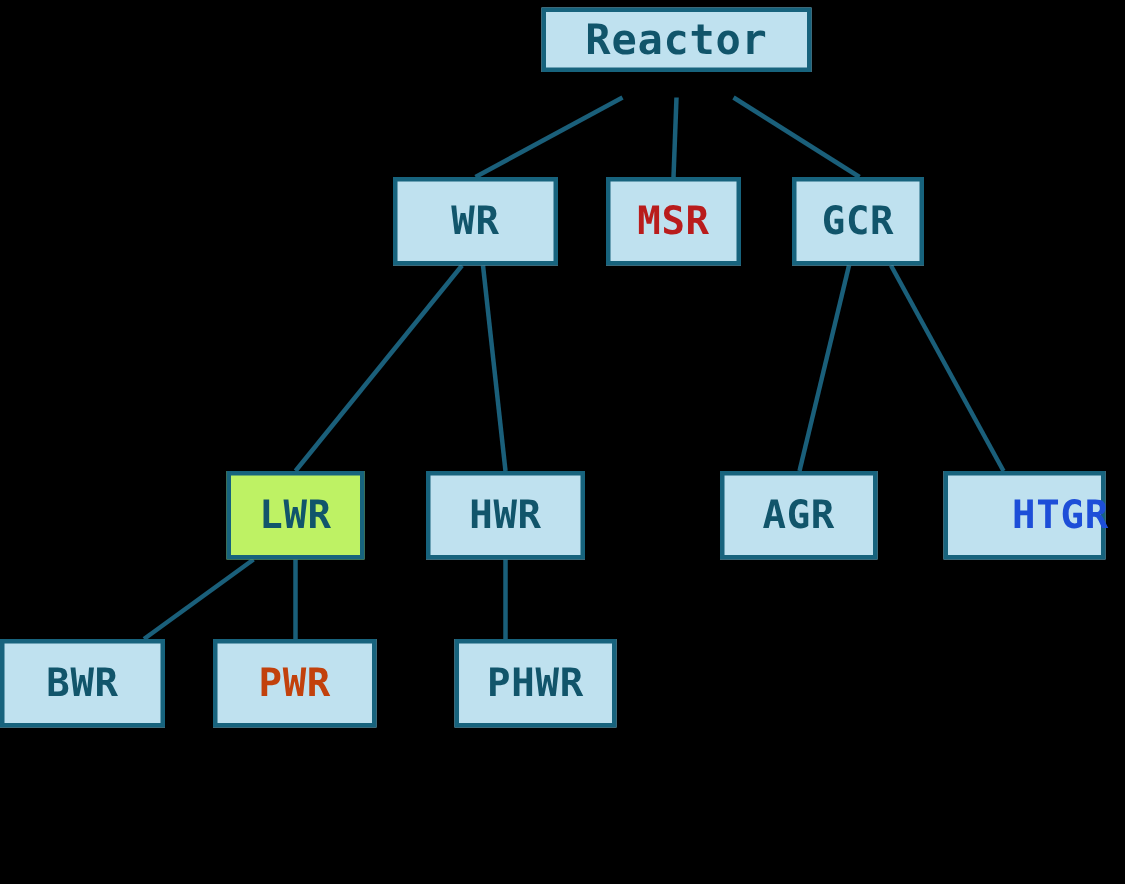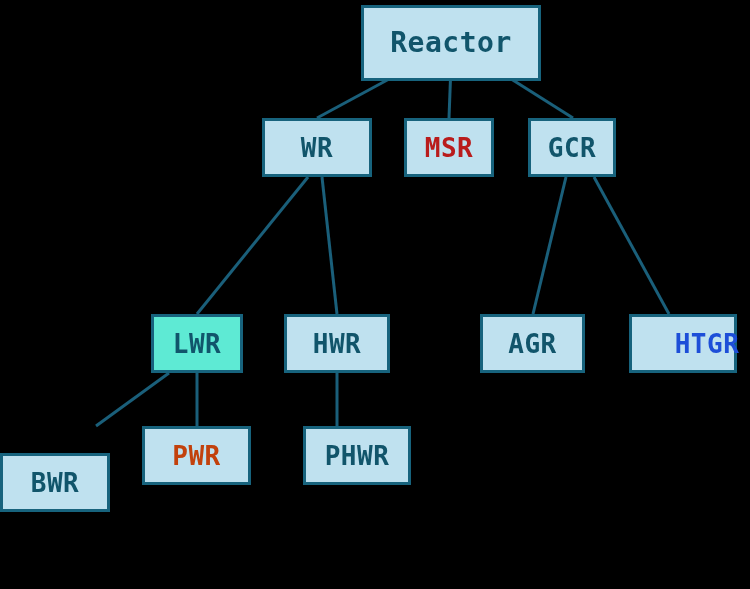--- a/index.html
+++ b/index.html
@@ -64,45 +64,45 @@
       <line x1="308" y1="177" x2="197" y2="314" stroke="#1a5f7a" stroke-width="3" stroke-linecap="butt"></line>
       <line x1="322" y1="177" x2="337" y2="314" stroke="#1a5f7a" stroke-width="3" stroke-linecap="butt"></line>
       <line x1="566" y1="177" x2="533" y2="314" stroke="#1a5f7a" stroke-width="3" stroke-linecap="butt"></line>
       <line x1="594" y1="177" x2="669" y2="314" stroke="#1a5f7a" stroke-width="3" stroke-linecap="butt"></line>
       <line x1="169" y1="373" x2="96" y2="426" stroke="#1a5f7a" stroke-width="3" stroke-linecap="butt"></line>
       <line x1="197" y1="373" x2="197" y2="426" stroke="#1a5f7a" stroke-width="3" stroke-linecap="butt"></line>
       <line x1="337" y1="373" x2="337" y2="426" stroke="#1a5f7a" stroke-width="3" stroke-linecap="butt"></line>
     </svg>
 
   <div id="node-layer">
-      <div class="node" style="left: 361px; top: 5px; width: 180px; height: 76px; background: rgb(191, 225, 239); border-color: rgb(23, 99, 125);">
+      <div class="node" style="left: 361px; top: 5px; width: 180px; height: 43px; background: rgb(191, 225, 239); border-color: rgb(23, 99, 125);">
         <span class="node-label size-root" style="color: rgb(17, 85, 107);">Reactor</span>
       </div>
       <div class="node" style="left: 262px; top: 118px; width: 110px; height: 59px; background: rgb(191, 225, 239); border-color: rgb(23, 99, 125);">
         <span class="node-label" style="color: rgb(17, 85, 107);">WR</span>
       </div>
       <div class="node" style="left: 404px; top: 118px; width: 90px; height: 59px; background: rgb(191, 225, 239); border-color: rgb(23, 99, 125);">
         <span class="node-label" style="color: #b91c1c;">MSR</span>
       </div>
       <div class="node" style="left: 528px; top: 118px; width: 88px; height: 59px; background: rgb(191, 225, 239); border-color: rgb(23, 99, 125);">
         <span class="node-label" style="color: rgb(17, 85, 107);">GCR</span>
       </div>
-      <div class="node" style="left: 151px; top: 314px; width: 92px; height: 59px; background: #5eead4; border-color: rgb(23, 99, 125);">
+      <div class="node" style="left: 151px; top: 314px; width: 92px; height: 59px; background: #bef264; border-color: rgb(23, 99, 125);">
         <span class="node-label" style="color: rgb(17, 85, 107);">LWR</span>
       </div>
       <div class="node" style="left: 284px; top: 314px; width: 106px; height: 59px; background: rgb(191, 225, 239); border-color: rgb(23, 99, 125);">
         <span class="node-label" style="color: rgb(17, 85, 107);">HWR</span>
       </div>
       <div class="node" style="left: 480px; top: 314px; width: 105px; height: 59px; background: rgb(191, 225, 239); border-color: rgb(23, 99, 125);">
         <span class="node-label" style="color: rgb(17, 85, 107);">AGR</span>
       </div>
       <div class="node" style="left: 629px; top: 314px; width: 108px; height: 59px; background: rgb(191, 225, 239); border-color: rgb(23, 99, 125);">
         <span class="node-label" style="color: #1d4ed8; margin-left: 48px;">HTGR</span>
       </div>
-      <div class="node" style="left: 0px; top: 426px; width: 110px; height: 59px; background: rgb(191, 225, 239); border-color: rgb(23, 99, 125); margin-top: 27px;">
+      <div class="node" style="left: 0px; top: 426px; width: 110px; height: 59px; background: rgb(191, 225, 239); border-color: rgb(23, 99, 125);">
         <span class="node-label" style="color: rgb(17, 85, 107);">BWR</span>
       </div>
       <div class="node" style="left: 142px; top: 426px; width: 109px; height: 59px; background: rgb(191, 225, 239); border-color: rgb(23, 99, 125);">
         <span class="node-label" style="color: #c2410c;">PWR</span>
       </div>
       <div class="node" style="left: 283px; top: 426px; width: 108px; height: 59px; background: rgb(191, 225, 239); border-color: rgb(23, 99, 125); margin-left: 20px;">
         <span class="node-label" style="color: rgb(17, 85, 107);">PHWR</span>
       </div>
     </div>
 

